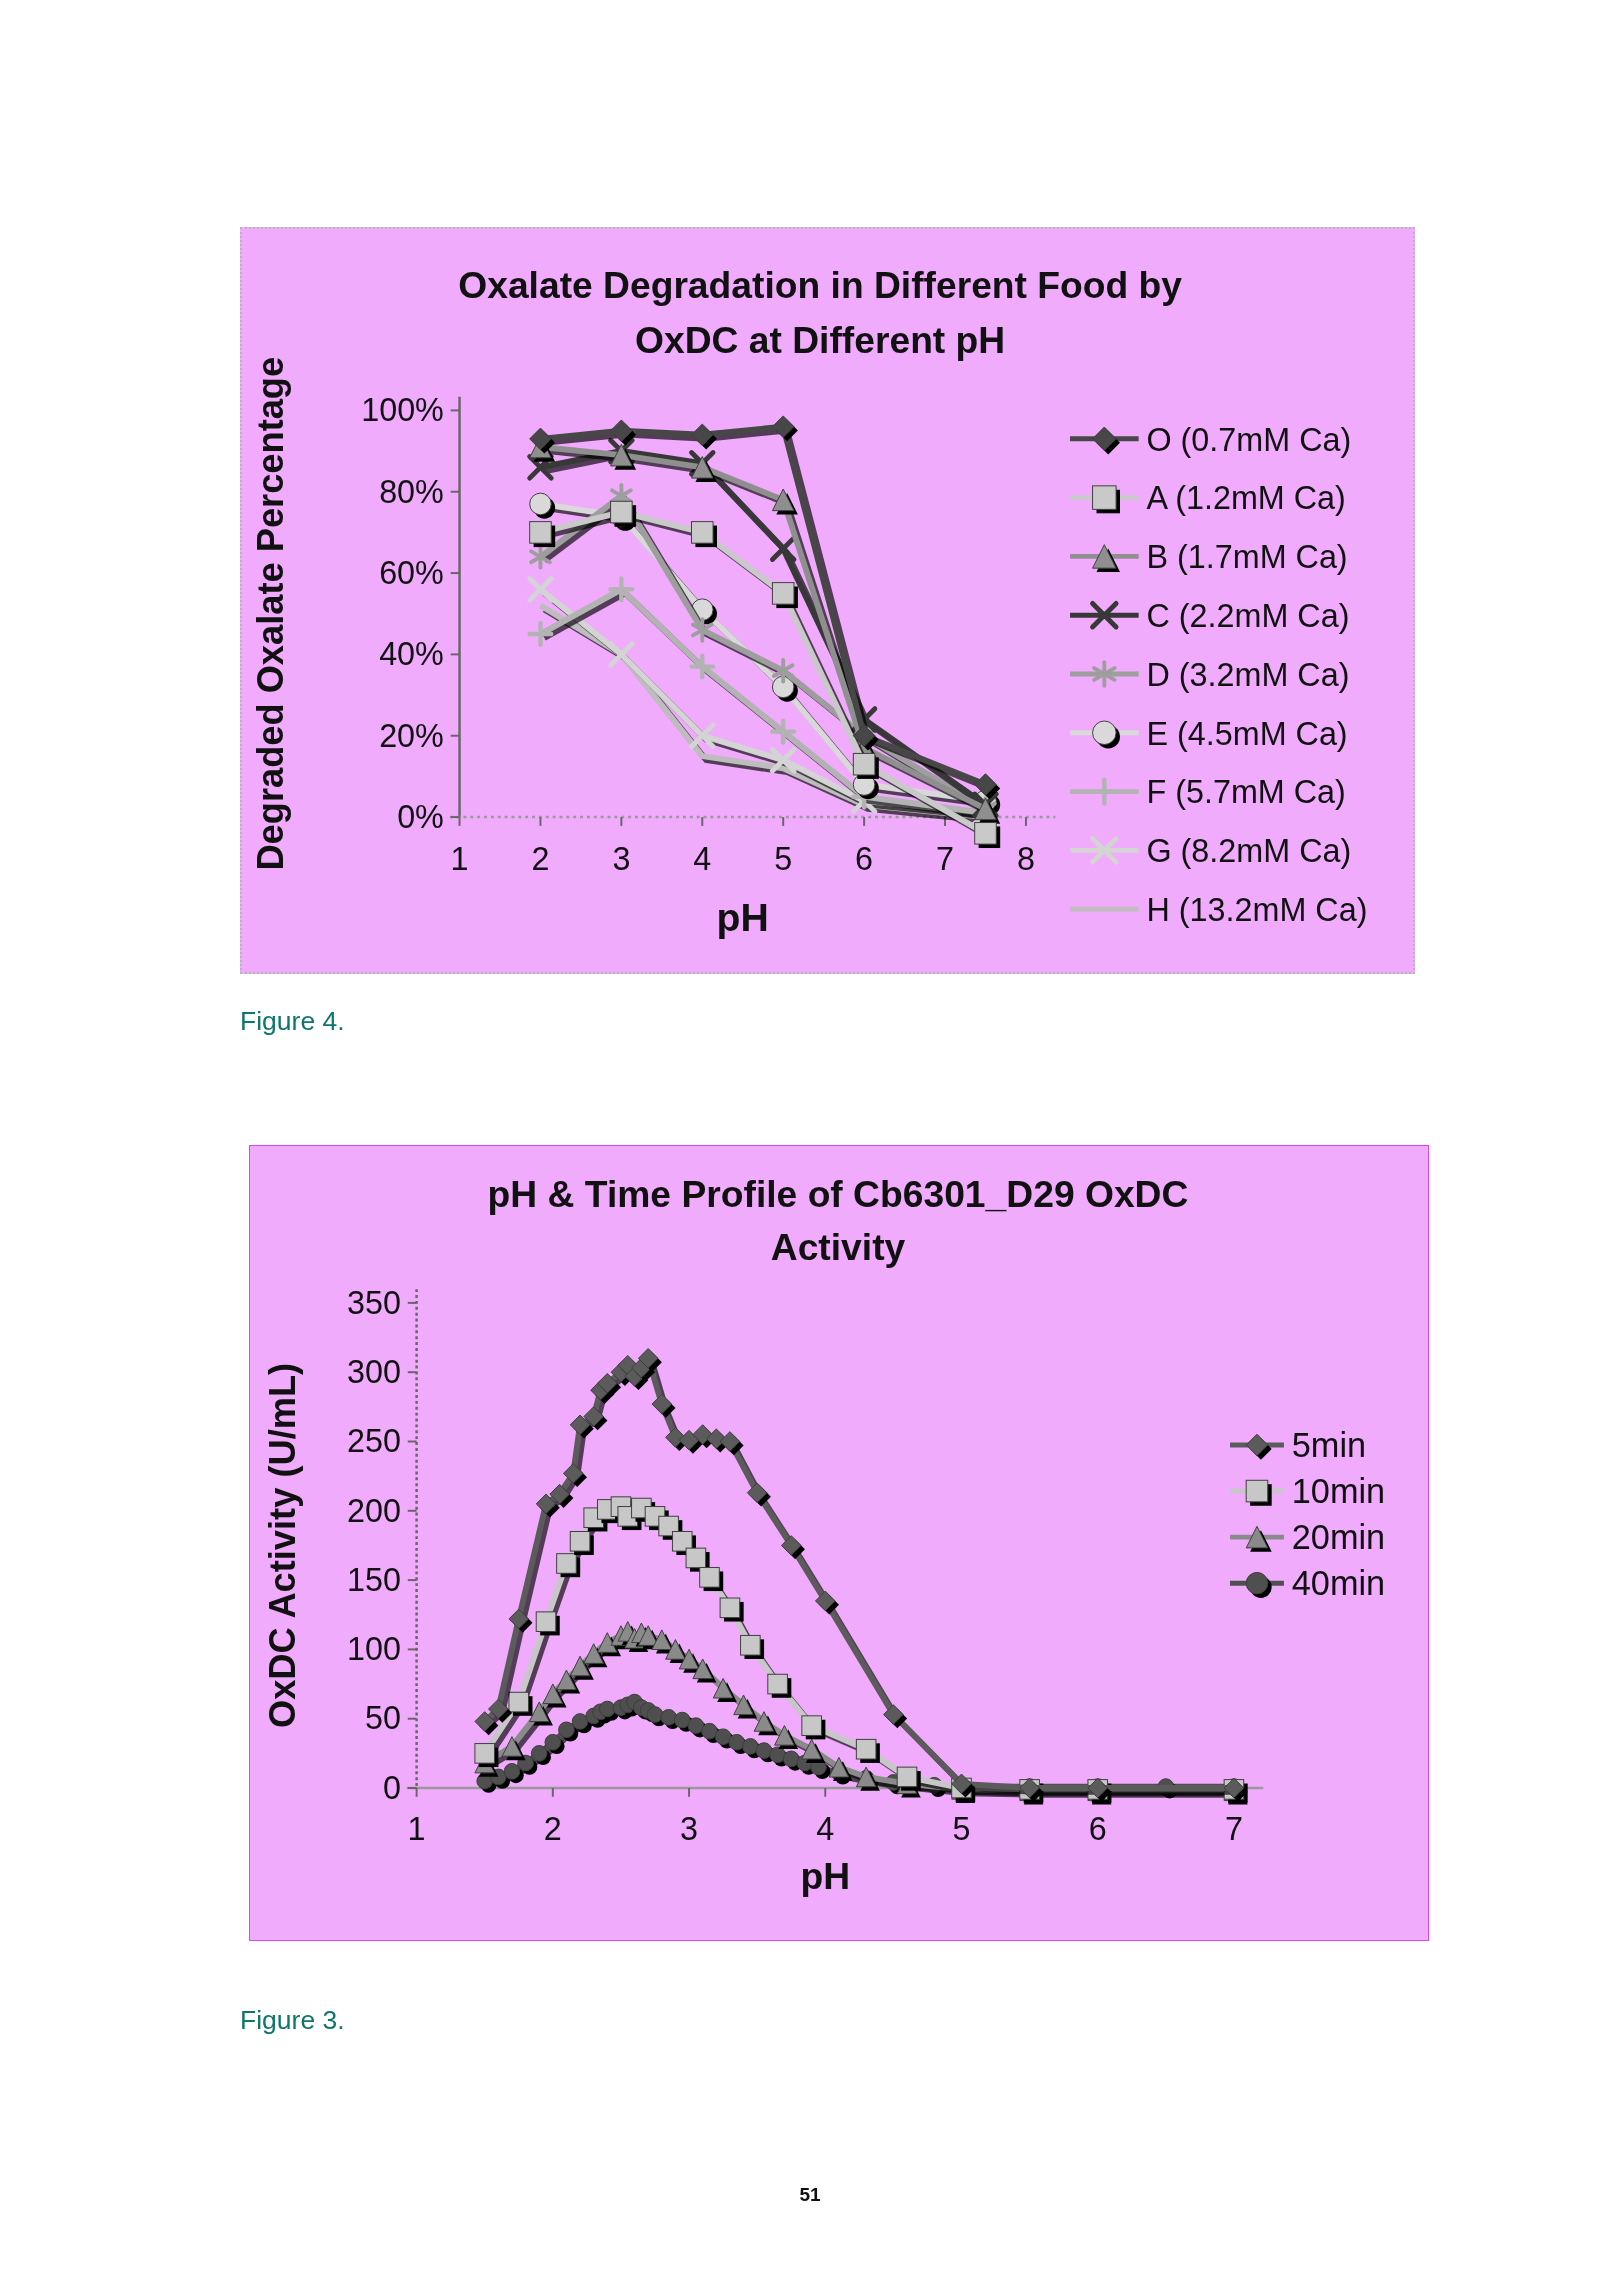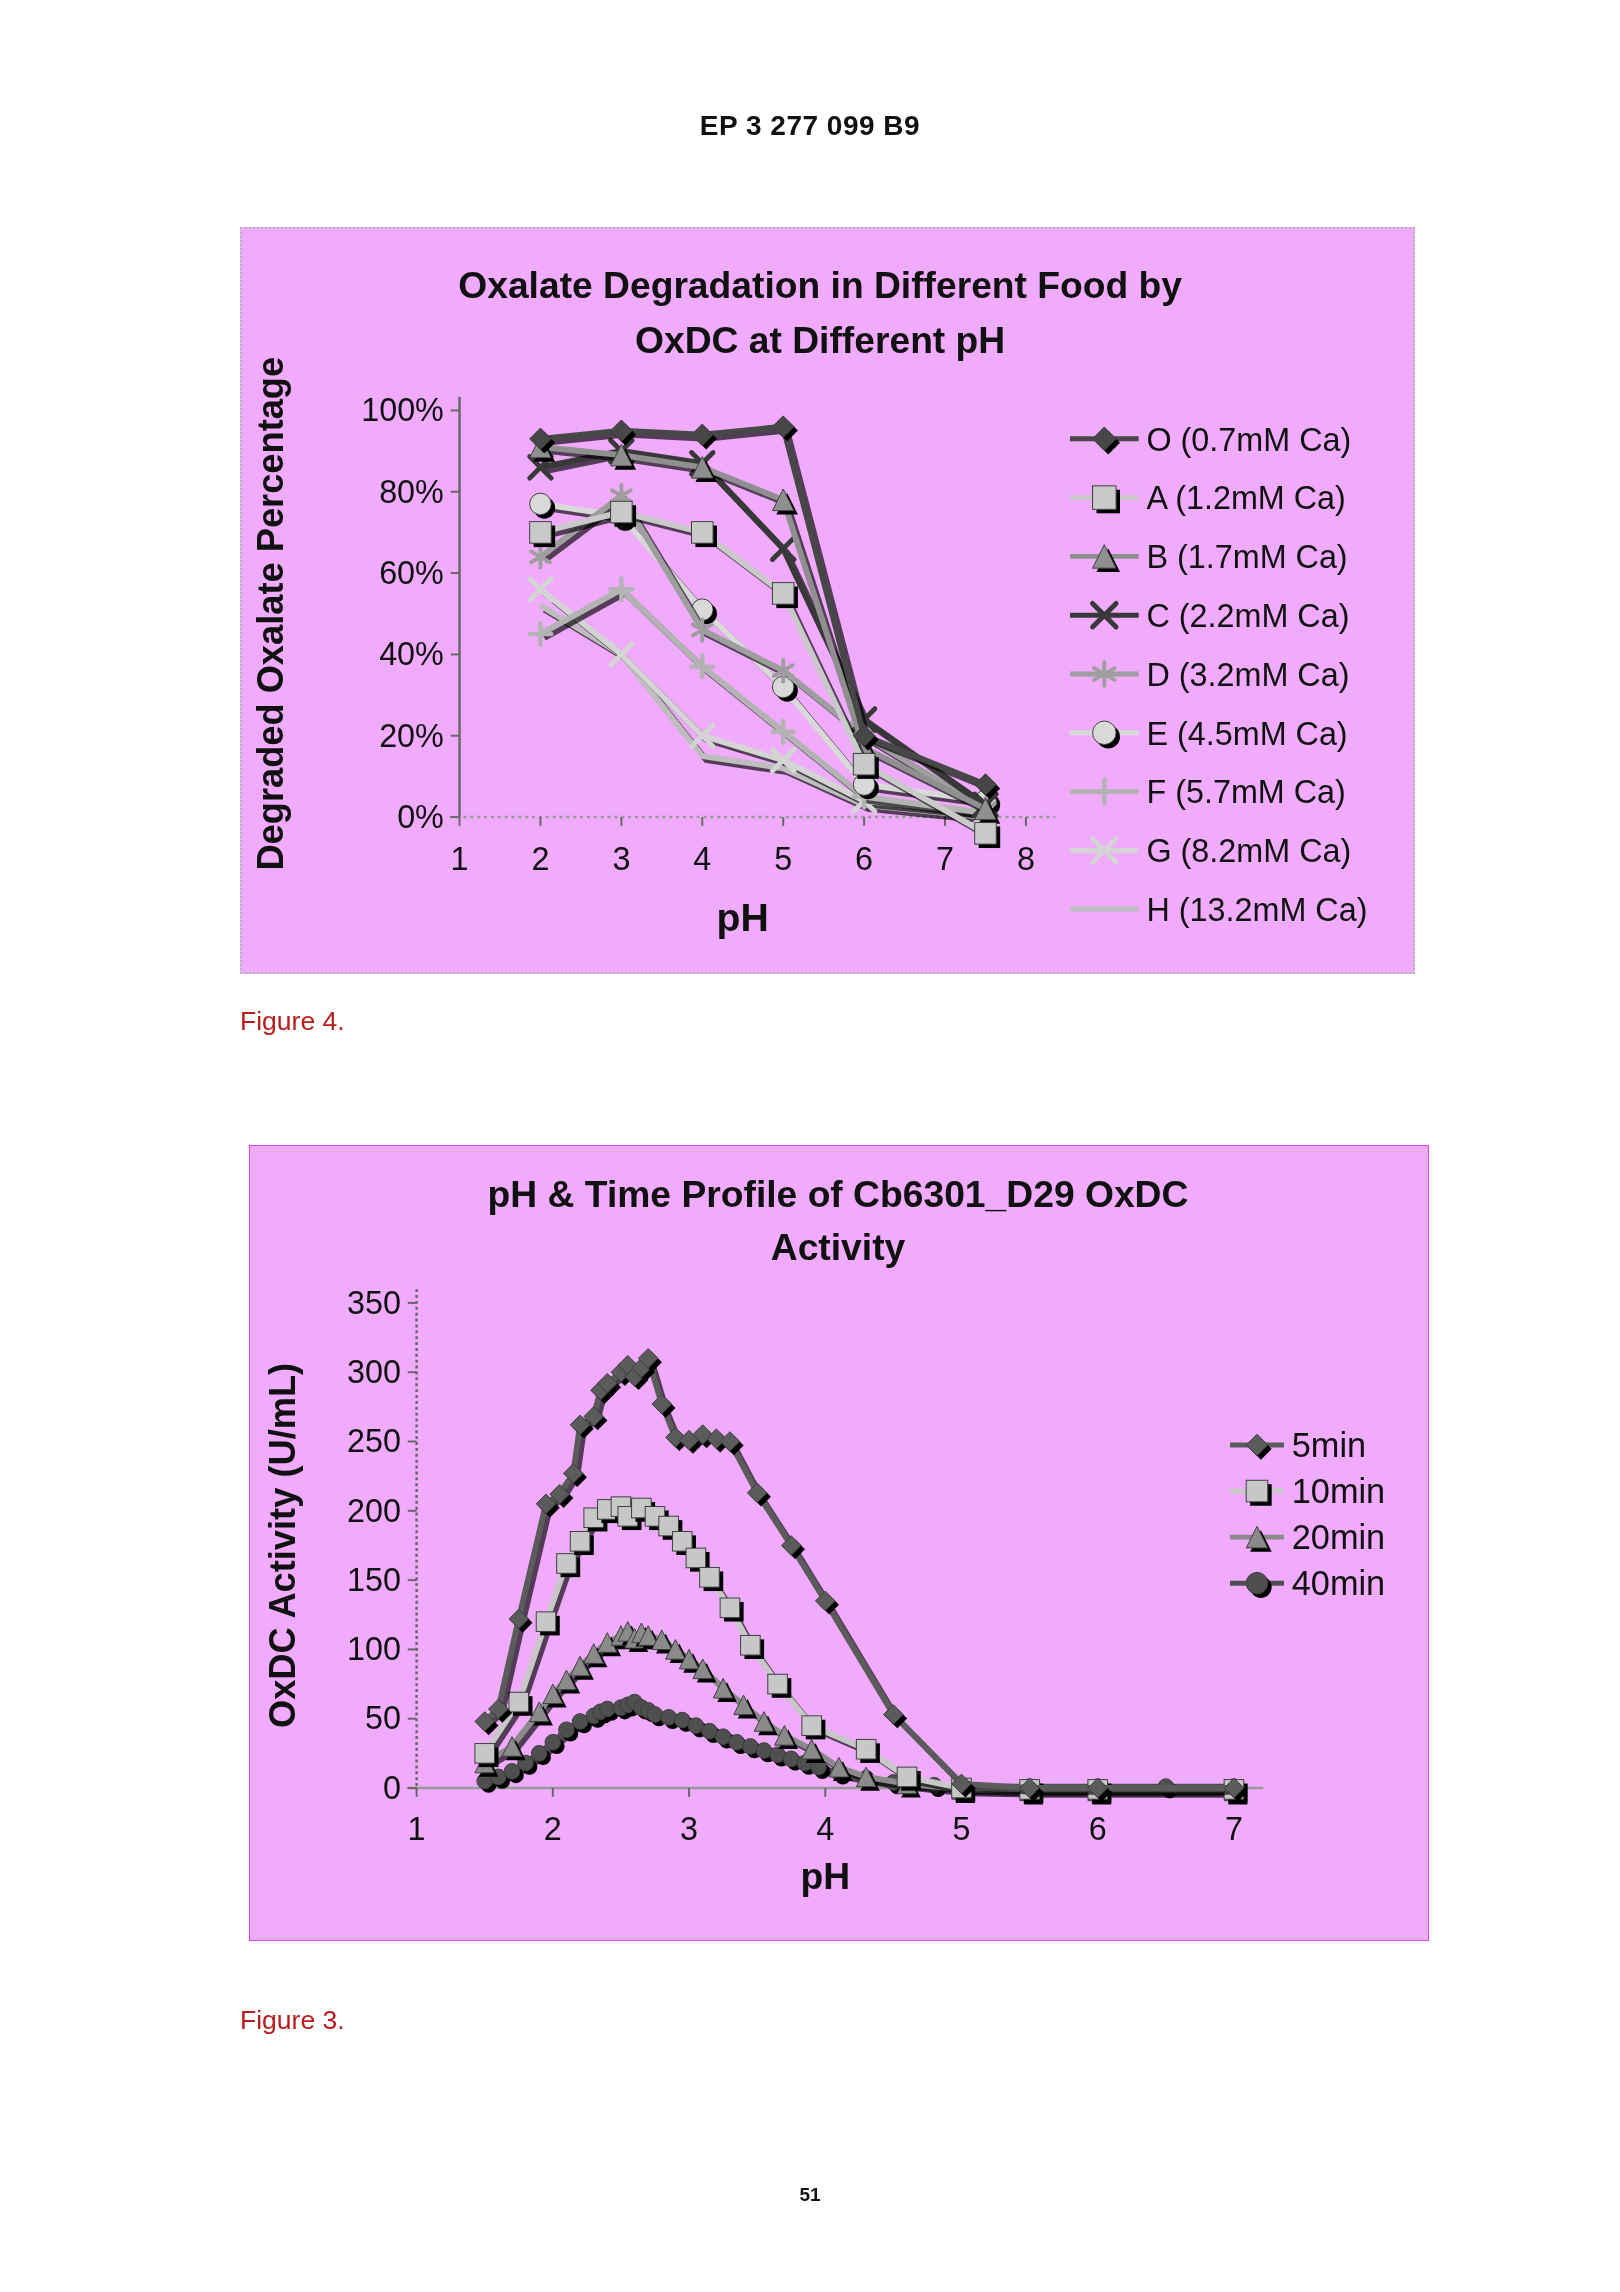--- a/index.html
+++ b/index.html
@@ -4,31 +4,30 @@
 <style>
   html,body{margin:0;padding:0;background:#e8e8e8;}
   .page{position:relative;width:1620px;height:2293px;background:#ffffff;margin:0 auto;
         font-family:"Liberation Sans","DejaVu Sans",sans-serif;color:#111;overflow:hidden;}
   .header{position:absolute;top:110px;left:0;width:100%;text-align:center;
           font-size:28px;font-weight:bold;letter-spacing:0.5px;}
   .figbox{position:absolute;background:#f0abfc;}
   .fig4{left:240px;top:227px;width:1171px;height:743px;border:2px dotted #b5b5b5;}
   .fig5{left:249px;top:1145px;width:1178px;height:794px;border:1px solid #d946ef;text-decoration:underline;}
   .figbox svg{display:block;width:100%;height:100%;}
-  .caption{position:absolute;left:240px;font-size:26.5px;color:#b91c1c;}
+  .caption{position:absolute;left:240px;font-size:26.5px;color:#0f766e;}
   .cap4{top:1006px;}
   .cap5{top:2005px;}
   .pagenum{position:absolute;top:2184px;left:0;width:100%;text-align:center;
            font-size:19px;font-weight:bold;}
 </style>
 </head>
 <body>
 
 <div class="page">
-  <div class="header">EP 3 277 099 B9</div>
 
   <div class="figbox fig4">
     <svg xmlns="http://www.w3.org/2000/svg" viewBox="0 0 1195 758">
         <g>
           <text x="590" y="70" font-size="38" text-anchor="middle" fill="#111" font-family="&quot;Liberation Sans&quot;,&quot;DejaVu Sans&quot;,sans-serif" font-weight="bold">Oxalate Degradation in Different Food by</text>
           <text x="590" y="126" font-size="38" text-anchor="middle" fill="#111" font-family="&quot;Liberation Sans&quot;,&quot;DejaVu Sans&quot;,sans-serif" font-weight="bold">OxDC at Different pH</text>
         </g>
         <text x="42" y="392.5" font-size="37" text-anchor="middle" fill="#111" font-family="&quot;Liberation Sans&quot;,&quot;DejaVu Sans&quot;,sans-serif" font-weight="bold" transform="rotate(-90 42 392.5)">Degraded Oxalate Percentage</text>
         <text x="511" y="716" font-size="40" text-anchor="middle" fill="#111" font-family="&quot;Liberation Sans&quot;,&quot;DejaVu Sans&quot;,sans-serif" font-weight="bold">pH</text>
         <g>

